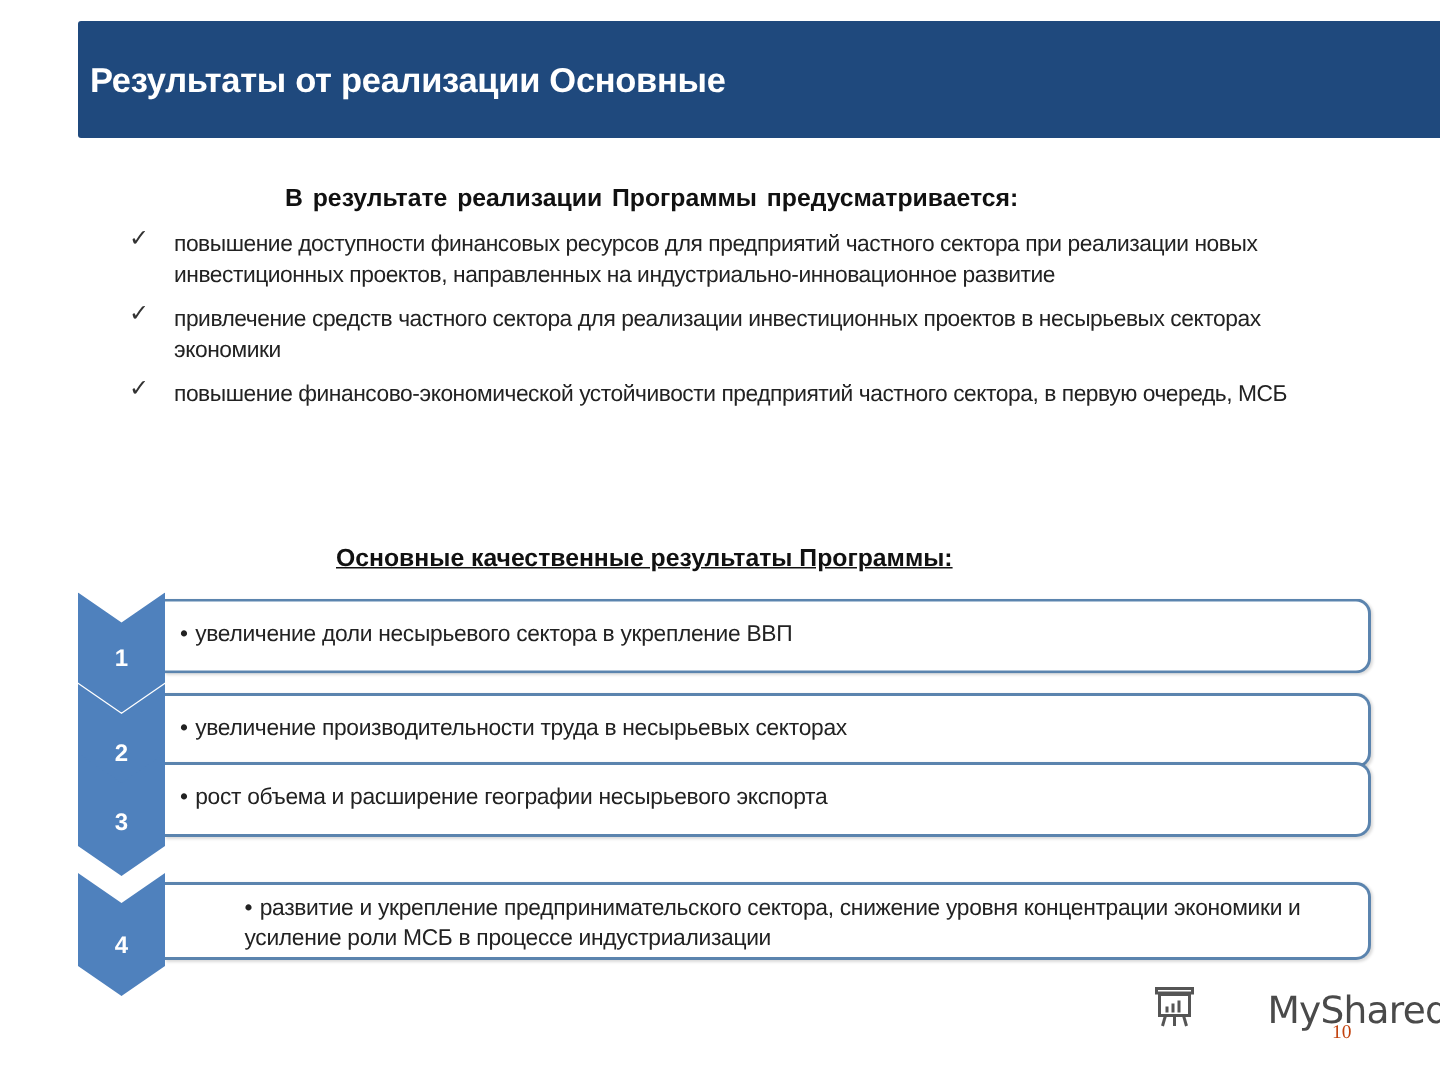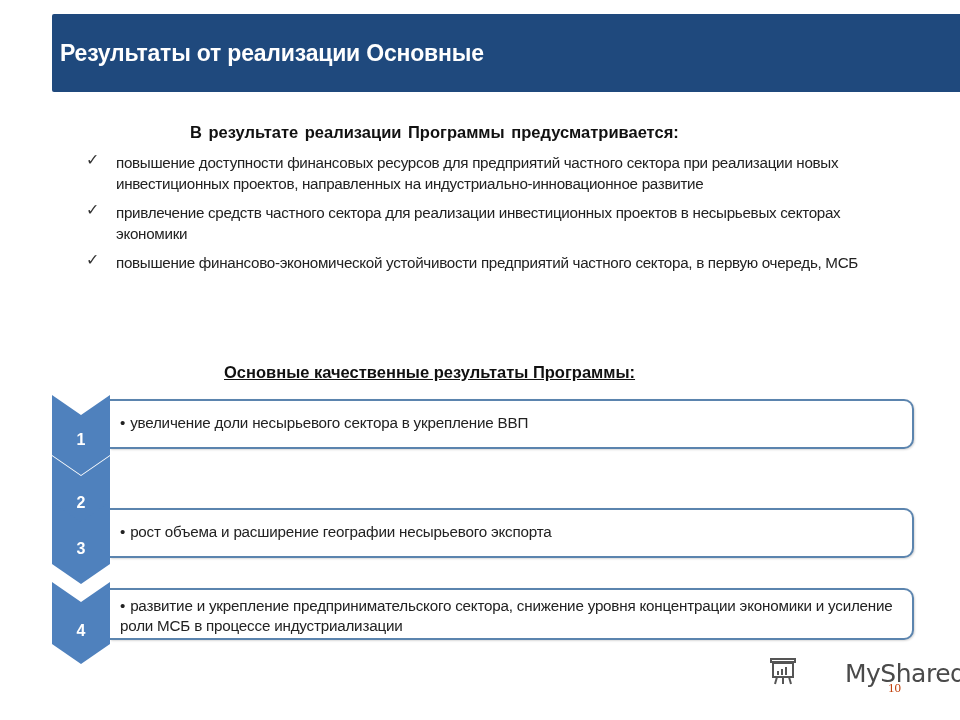--- a/index.html
+++ b/index.html
@@ -14,21 +14,21 @@
   .checklist li .check { position:absolute; left:0; top:-3px; font-size:16px; color:#333; }
   .steps { position:absolute; left:52px; top:395px; width:870px; height:280px; }
   .step { position:absolute; left:0; width:870px; height:64px; }
   .chev { position:absolute; left:0; top:0; width:58px; }
   .chev svg { display:block; }
   .num { position:absolute; left:0; width:58px; text-align:center; color:#fff; font-weight:bold; font-size:16px; }
   .box { position:absolute; left:58px; top:4px; width:802px; height:46px; border:2.5px solid #5B84AE; border-left:none; border-radius:0 10px 10px 0; background:#fff; box-shadow:1px 1px 2px rgba(0,0,0,0.15); }
   .box .txt { position:absolute; left:10px; top:12px; font-size:15.2px; color:#222; line-height:20px; letter-spacing:-0.2px; }
   .box .txt .bullet { margin-right:5px; }
   .box.tall { height:48px; }
-  .box.tall .txt { top:6px; }
+  .box.tall .txt { top:6px;margin-left:43px; }
   .watermark { position:absolute; left:768px; top:656px; display:flex; align-items:center; color:#555;gap:41px; }
   .watermark .wm-text { font-size:25px; font-family:"DejaVu Sans", sans-serif; color:#4a4a4a; margin-left:6px; letter-spacing:-0.5px; }
   .page-num { position:absolute; left:888px; top:680px; font-size:13px; color:#c2410c; font-family:"Liberation Serif", serif; }
 </style>
 </head>
 <body>
 
 <div class="title-bar">
   <h1>Результаты от реализации Основные</h1>
 </div>
@@ -60,20 +60,23 @@
     </div>
     <div class="chev">
       <svg width="58" height="80" viewBox="0 0 58 80">
           <polygon points="0,0 29,20 58,0 58,60 29,80 0,60" fill="#4F81BD"></polygon>
         </svg>
     </div>
     <div class="num" style="top:36px;">1</div>
   </div>
 
   <div class="step" style="top:63px;">
+    <div class="box">
+      <div class="txt"><span class="bullet">•</span><span>увеличение производительности труда в несырьевых секторах</span></div>
+    </div>
     <div class="chev" style="top:-2px;">
       <svg width="58" height="82" viewBox="0 0 58 82">
           <polygon points="0,0 29,20 58,0 58,62 29,82 0,62" fill="#4F81BD"></polygon>
         </svg>
     </div>
     <div class="num" style="top:36px;">2</div>
   </div>
 
   <div class="step" style="top:109px;padding-left:24px;">
     <div class="box">

